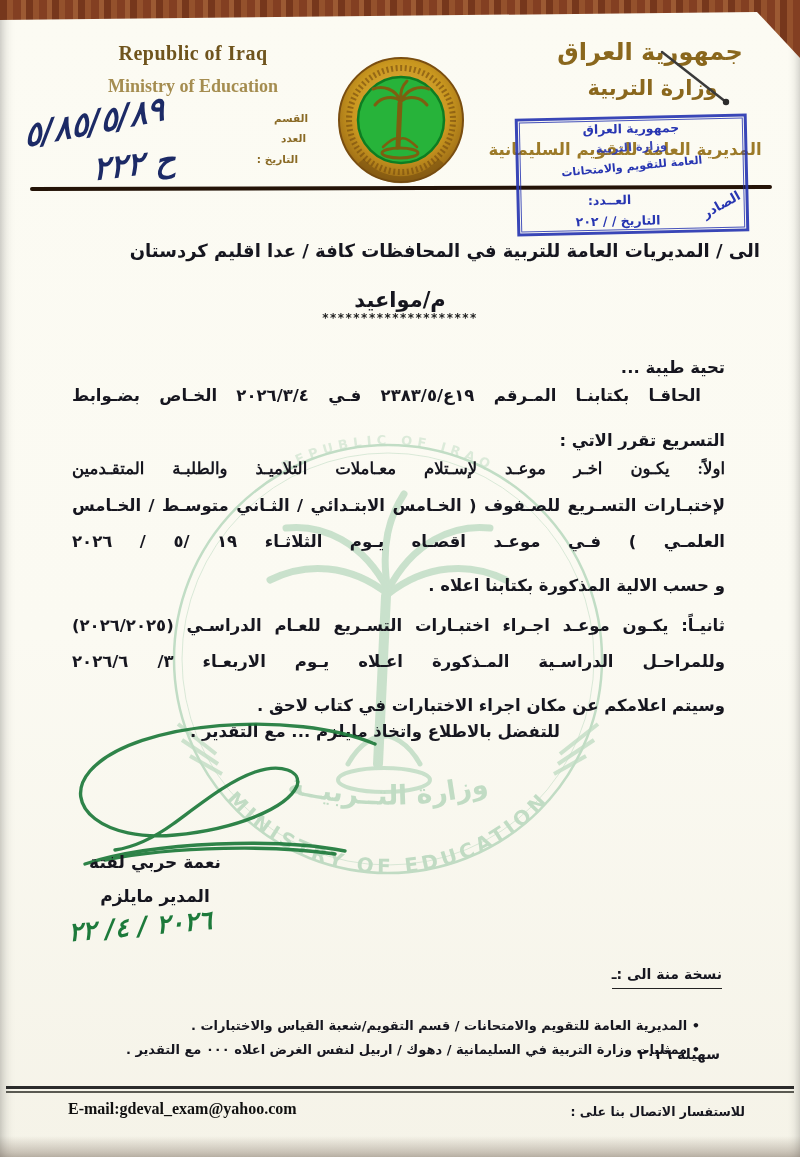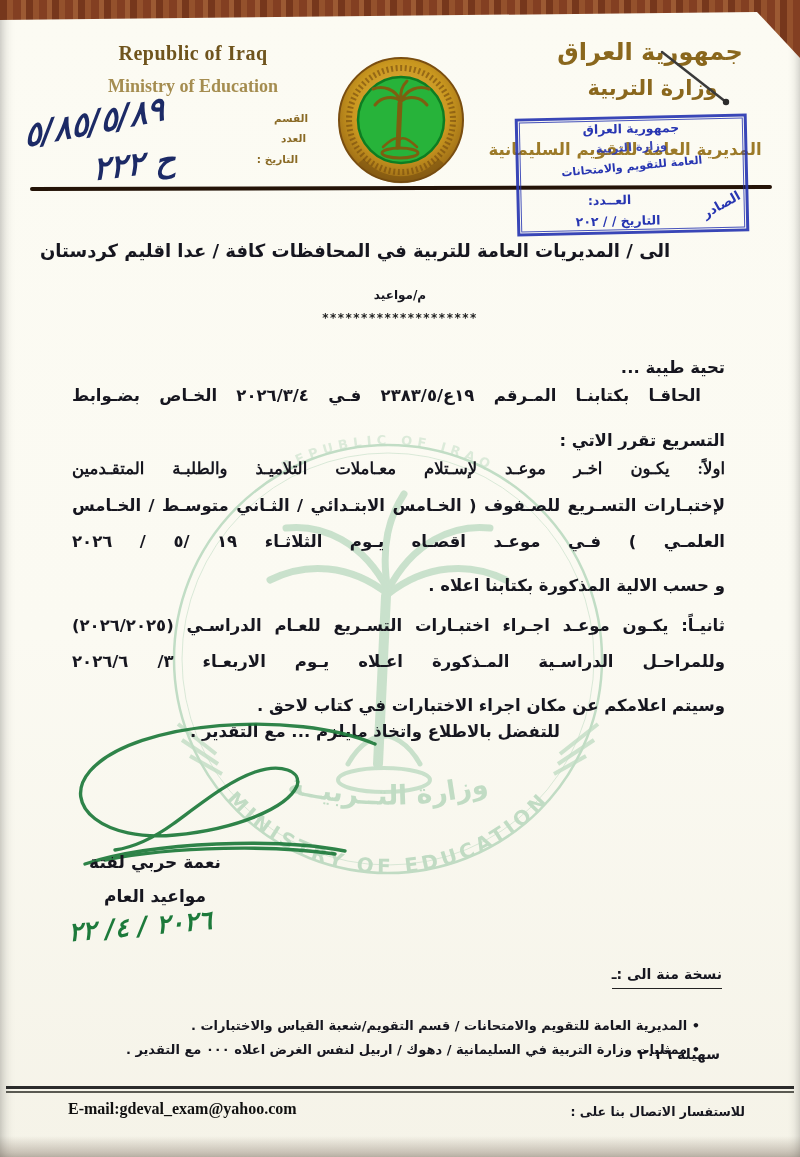--- a/index.html
+++ b/index.html
@@ -36,22 +36,22 @@
   .st-country{left:0;right:0;top:5px;text-align:center;font-size:12.5px;}
   .st-min{left:0;right:0;top:24px;text-align:center;font-size:11.5px;transform:rotate(-2deg);opacity:.9;}
   .st-dir{left:0;right:0;top:44px;text-align:center;font-size:11px;transform:rotate(-4deg);}
   .st-issued{right:7px;bottom:20px;font-size:13px;transform:rotate(-28deg);}
   .st-num{left:0;right:46px;bottom:27px;text-align:center;font-size:12.5px;}
   .st-date{left:0;right:30px;bottom:6px;text-align:center;font-size:12.5px;}
   
   .bl{left:72px;right:75px;font-size:16.5px;z-index:3;}
   .just{text-align:justify;text-align-last:justify;}
   .rt{text-align:right;margin-top:8px;}
-  .addr{left:40px;right:40px;top:240px;text-align:left;font-size:18px;white-space:nowrap;z-index:3;}
-  .subj{left:0;right:0;top:288px;text-align:center;font-size:12px;z-index:3;}
+  .addr{left:40px;right:40px;top:240px;text-align:right;font-size:18px;white-space:nowrap;z-index:3;}
+  .subj{left:0;right:0;top:288px;text-align:center;font-size:21px;z-index:3;}
   .stars{left:0;right:0;top:311px;text-align:center;font-size:12px;letter-spacing:1.5px;color:#222;z-index:3;font-weight:bold;}
   .closing{left:120px;right:170px;top:722px;text-align:center;font-size:16.5px;z-index:3;}
   
   .sig-svg{left:45px;top:716px;width:345px;height:152px;z-index:5;}
   .sg-name{left:55px;top:852px;width:200px;text-align:center;font-size:17px;z-index:5;}
   .sg-title{left:75px;top:886px;width:160px;text-align:center;font-size:17px;z-index:5;}
   .sg-date{left:68px;top:908px;width:215px;font-size:26px;color:#1d7a3b;font-style:italic;font-weight:bold;transform:rotate(-5deg);letter-spacing:2px;z-index:5;}
   
   .cp-h{right:78px;top:966px;font-size:14px;border-bottom:1.5px solid #222;padding-bottom:6px;z-index:3;}
   .cp-i{right:100px;left:60px;font-size:13px;text-align:right;z-index:3;}
@@ -185,21 +185,21 @@
   <div class="abs ar closing" dir="rtl">للتفضل بالاطلاع واتخاذ مايلزم ... مع التقدير .</div>
 
   <svg class="sig-svg abs" viewBox="0 0 345 152">
     <g fill="none" stroke="#1d7a3b" stroke-width="3.4" stroke-linecap="round" opacity=".92">
       <path d="M330,28 C250,-6 90,4 45,55 C15,90 60,126 130,119 C192,113 242,92 252,70 C257,55 236,47 210,56 C184,65 158,86 128,108 C110,121 90,131 70,134"></path>
       <path d="M40,148 C110,125 235,122 300,135"></path>
       <path d="M60,144 C130,130 230,129 290,138"></path>
     </g>
   </svg>
   <div class="abs ar sg-name" dir="rtl">نعمة حربي لفتة</div>
-  <div class="abs ar sg-title" dir="rtl">مواعيد العام</div>
+  <div class="abs ar sg-title" dir="rtl">المدير مايلزم</div>
   <div class="abs sg-date" dir="ltr">٢٠٢٦ / ٤/ ٢٢</div>
 
   <div class="abs ar cp-h" dir="rtl">نسخة منة الى :ـ</div>
   <div class="abs ar cp-i" style="top:994px;margin-top:48px;" dir="rtl">ممثليات وزارة التربية في السليمانية / دهوك / اربيل لنفس الغرض اعلاه ٠٠٠ مع التقدير .</div>
   <div class="abs ar cp-i" style="top:1018px;" dir="rtl">المديرية العامة للتقويم والامتحانات / قسم التقويم/شعبة القياس والاختبارات .</div>
   <div class="abs ar cp-t" dir="rtl">سهيله ٢٠٢٦</div>
 
   <div class="abs f-r1"></div>
   <div class="abs f-r2"></div>
   <div class="abs f-email" dir="ltr">E-mail:gdeval_exam@yahoo.com</div>

